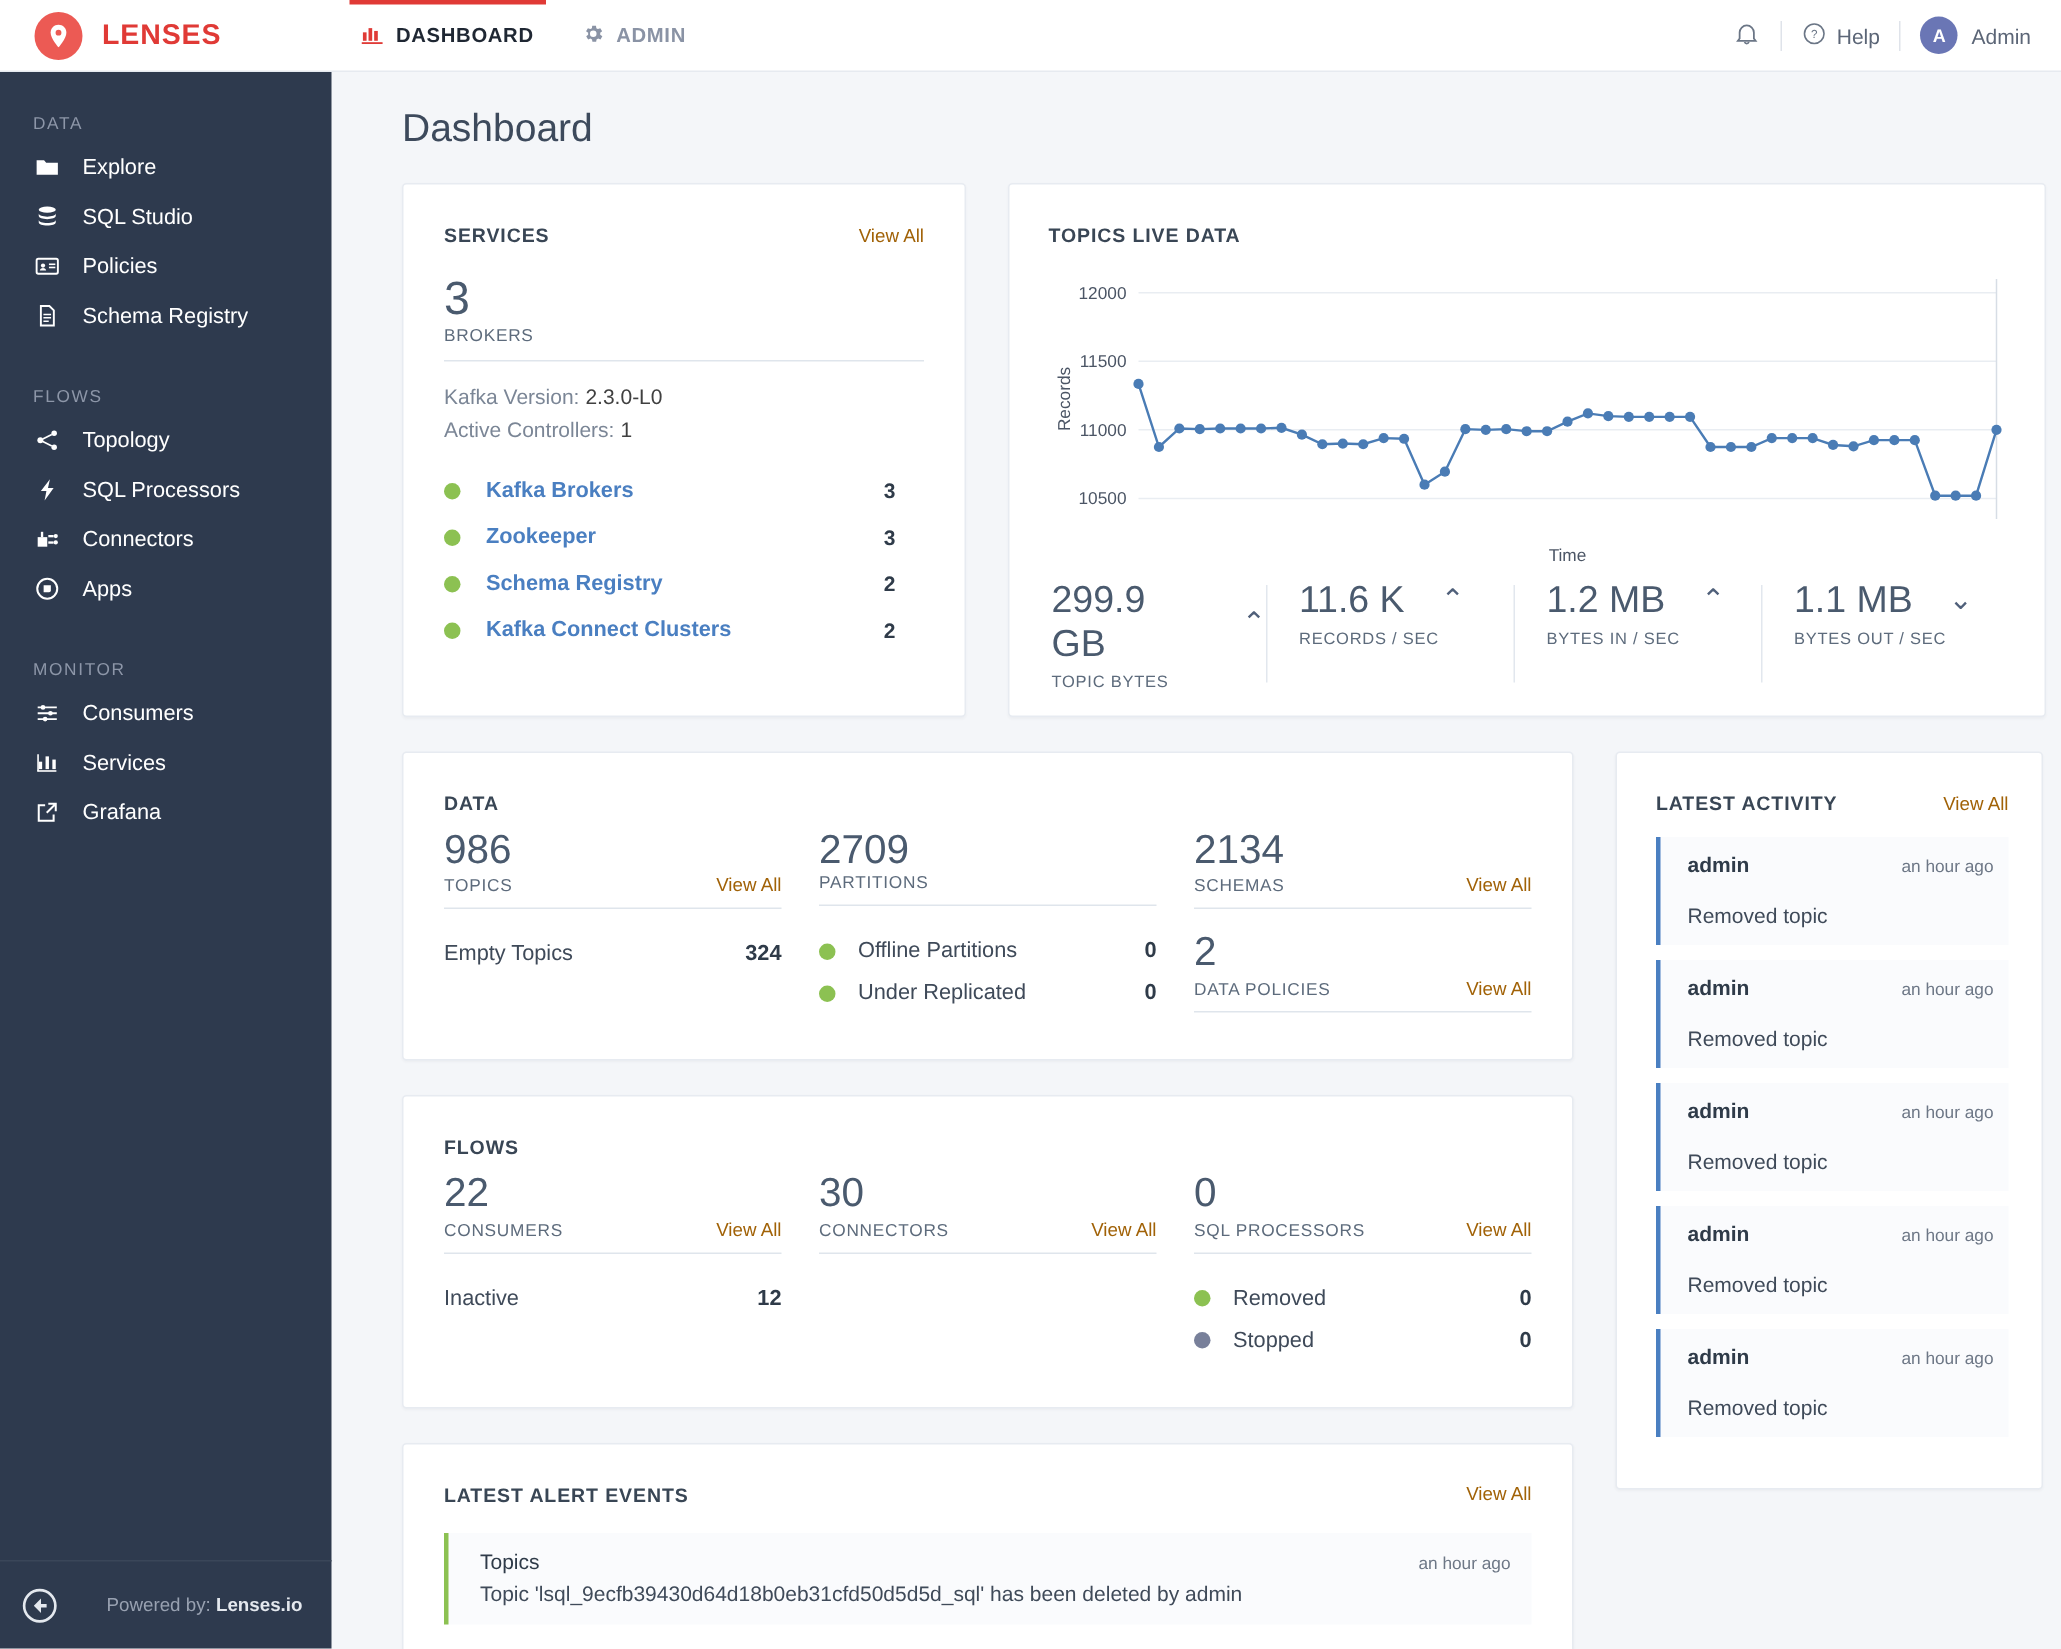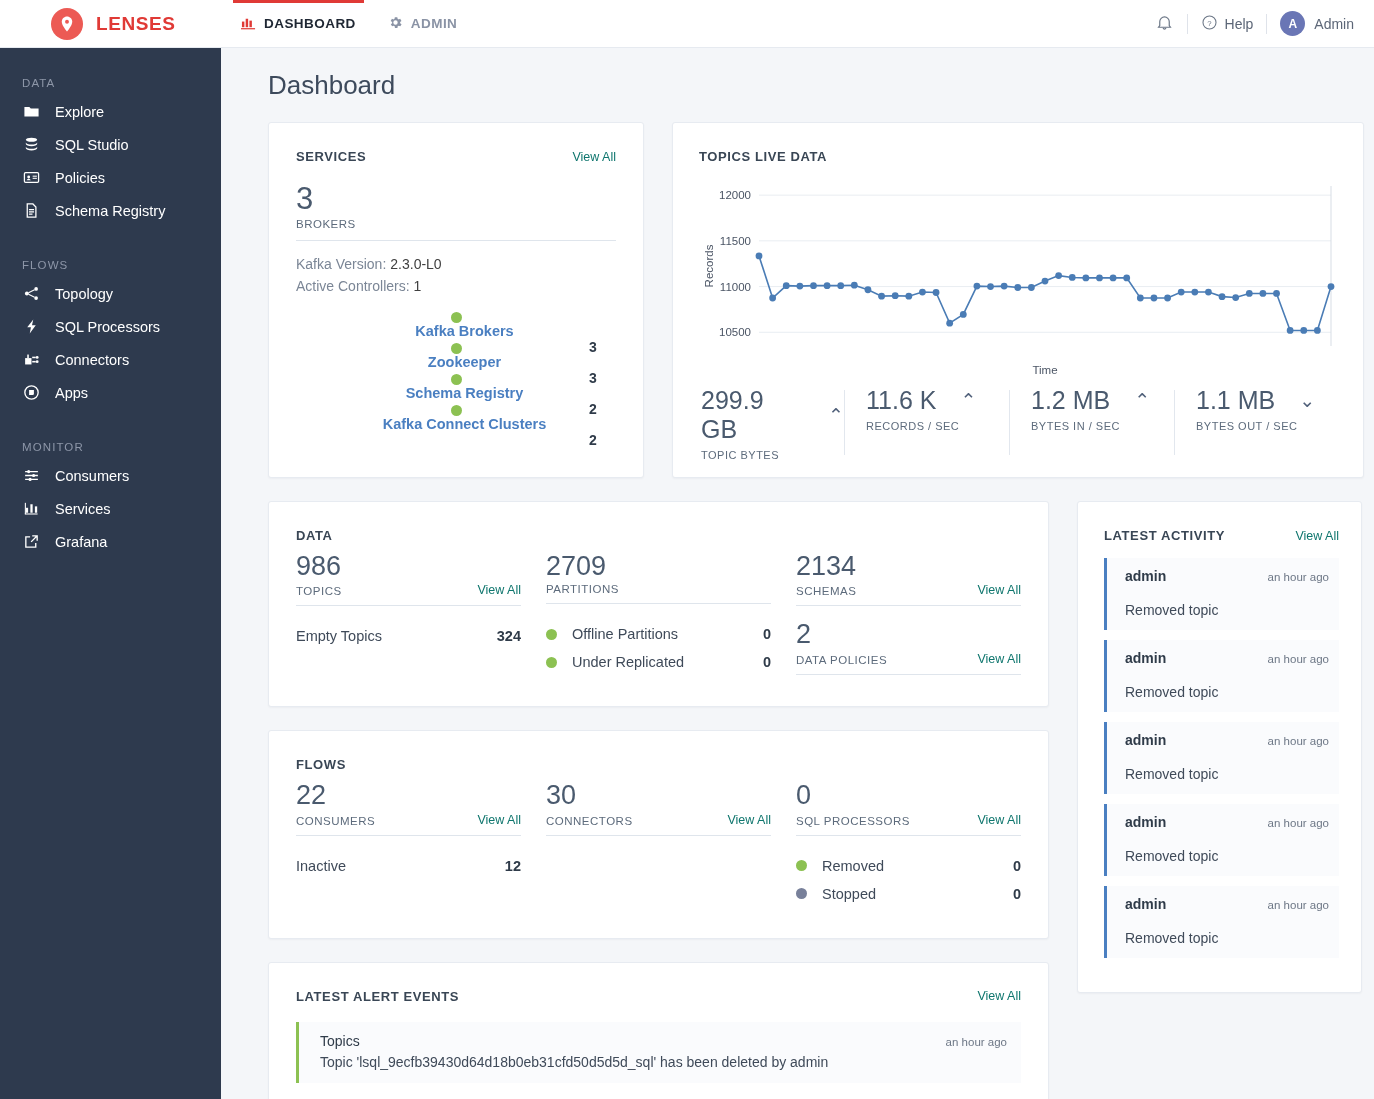--- a/index.html
+++ b/index.html
@@ -8,21 +8,21 @@
     font-family: "Liberation Sans", sans-serif;
     background: #f4f6f9;
     overflow: hidden;
   }
   
   .topbar {
     position: absolute; top: 0; left: 0; width: 1374px; height: 48px;
     background: #ffffff; border-bottom: 1px solid #e6eaf0;
     display: flex; align-items: center; z-index: 20;
   }
-  .brand { width: 225px; display: flex; align-items: center; gap: 13px; padding-left: 51px; }
+  .brand { width: 225px; display: flex; align-items: center; gap: 13px; padding-left: 23px; }
   .brand-mark {
     width: 32px; height: 32px; border-radius: 50%;
     background: #ec5a54; display: flex; align-items: center; justify-content: center;
   }
   .brand-mark svg { display:block; }
   .brand-name { font-size: 19px; font-weight: bold; color: #e03a36; letter-spacing: .6px; }
   .topnav { display: flex; align-items: center; height: 48px; }
   .topnav-item {
     display: flex; align-items: center; gap: 8px; height: 48px;
     padding: 0 16px; font-size: 13.5px; font-weight: bold; letter-spacing: .45px;
@@ -67,34 +67,34 @@
   .main { position: absolute; top: 48px; left: 221px; width: 1153px; height: 1051px; padding: 0; }
   .page-title { font-size: 26px; color: #3d4a5c; font-weight: normal; padding: 22px 0 0 47px; }
   .grid { position: relative; padding: 21px 9px 0 47px; }
   .card {
     background: #fff; border: 1px solid #e7ebf1; border-radius: 3px;
     box-shadow: 0 1px 2px rgba(40,50,70,.045);
   }
   .card-title {
     font-size: 13px; font-weight: bold; letter-spacing: .6px; color: #394655;
   }
-  .viewall { font-size: 12.5px; color: #0f766e; cursor: pointer; }
+  .viewall { font-size: 12.5px; color: #a16207; cursor: pointer; }
   .card-head { display: flex; align-items: center; justify-content: space-between; }
 
   
   .row1 { display: flex; gap: 28px; }
   .services-card { width: 376px; padding: 26px 27px 22px 27px; }
   .big-num { font-size: 31px; color: #4a5a6e; font-weight: normal; line-height: 1.05; margin-top: 19px; }
   .small-cap { font-size: 11.5px; letter-spacing: .5px; color: #5d6b7c; margin-top: 2px; }
   .rule { height: 1px; background: #dfe5ec; margin-top: 10px; }
   .kv { margin-top: 15px; font-size: 14px; color: #7b8696; }
   .kv b { color: #404040; font-weight: normal; margin-left: 4px; }
   .kv + .kv { margin-top: 6px; }
   .svc-list { margin-top: 18px; }
-  .svc-row { display: flex; align-items: center; height: 31px; font-size: 14.5px; flex-direction: column; }
+  .svc-row { display: flex; align-items: center; height: 31px; font-size: 14.5px; }
   .dot { width: 11px; height: 11px; border-radius: 50%; background: #8cc152; flex: 0 0 11px; }
   .dot.grey { background: #78809a; }
   .svc-name { color: #4a7fc1; margin-left: 17px; font-weight: bold; cursor: pointer; }
   .svc-count { margin-left: auto; font-weight: bold; color: #2f3b49; font-size: 14px; width: 46px; text-align: center; }
 
   .live-card { width: 692px; padding: 26px 24px 16px 26px; }
   .chartwrap { position: relative; height: 200px; margin-top: 16px; }
   .metrics { display: flex; margin-top: 6px; }
   .metric { flex: 1; padding-left: 22px; position: relative; }
   .metric:first-child { padding-left: 2px; }
@@ -320,20 +320,32 @@
   </div>
   <div class="side-item">
     <span class="side-ico">
       <svg width="17" height="17" viewBox="0 0 24 24">
           <path fill="none" stroke="#fff" stroke-width="1.9" d="M13 4h7v7M20 4l-8.5 8.5M18 14v6H4V5.5h6"></path>
         </svg>
     </span>
     <span>Grafana</span>
   </div>
 
+  <div class="side-footer">
+    <span class="collapse-btn">
+      <svg width="25" height="25" viewBox="0 0 24 24">
+          <circle cx="12" cy="12" r="10" fill="none" stroke="#e4e8ee" stroke-width="1.7"></circle>
+          <path fill="#e4e8ee" d="M12.8 7.3L8.2 12l4.6 4.7v-3.6h3.6v-2.2h-3.6z"></path>
+        </svg>
+    </span>
+    <span class="powered">
+      <span>Powered by:</span>
+      <b>Lenses.io</b>
+    </span>
+  </div>
 </div>
 
 <div class="main">
   <div class="page-title">Dashboard</div>
 
   <div class="grid">
 
     <div class="row1">
 
       <div class="card services-card">

